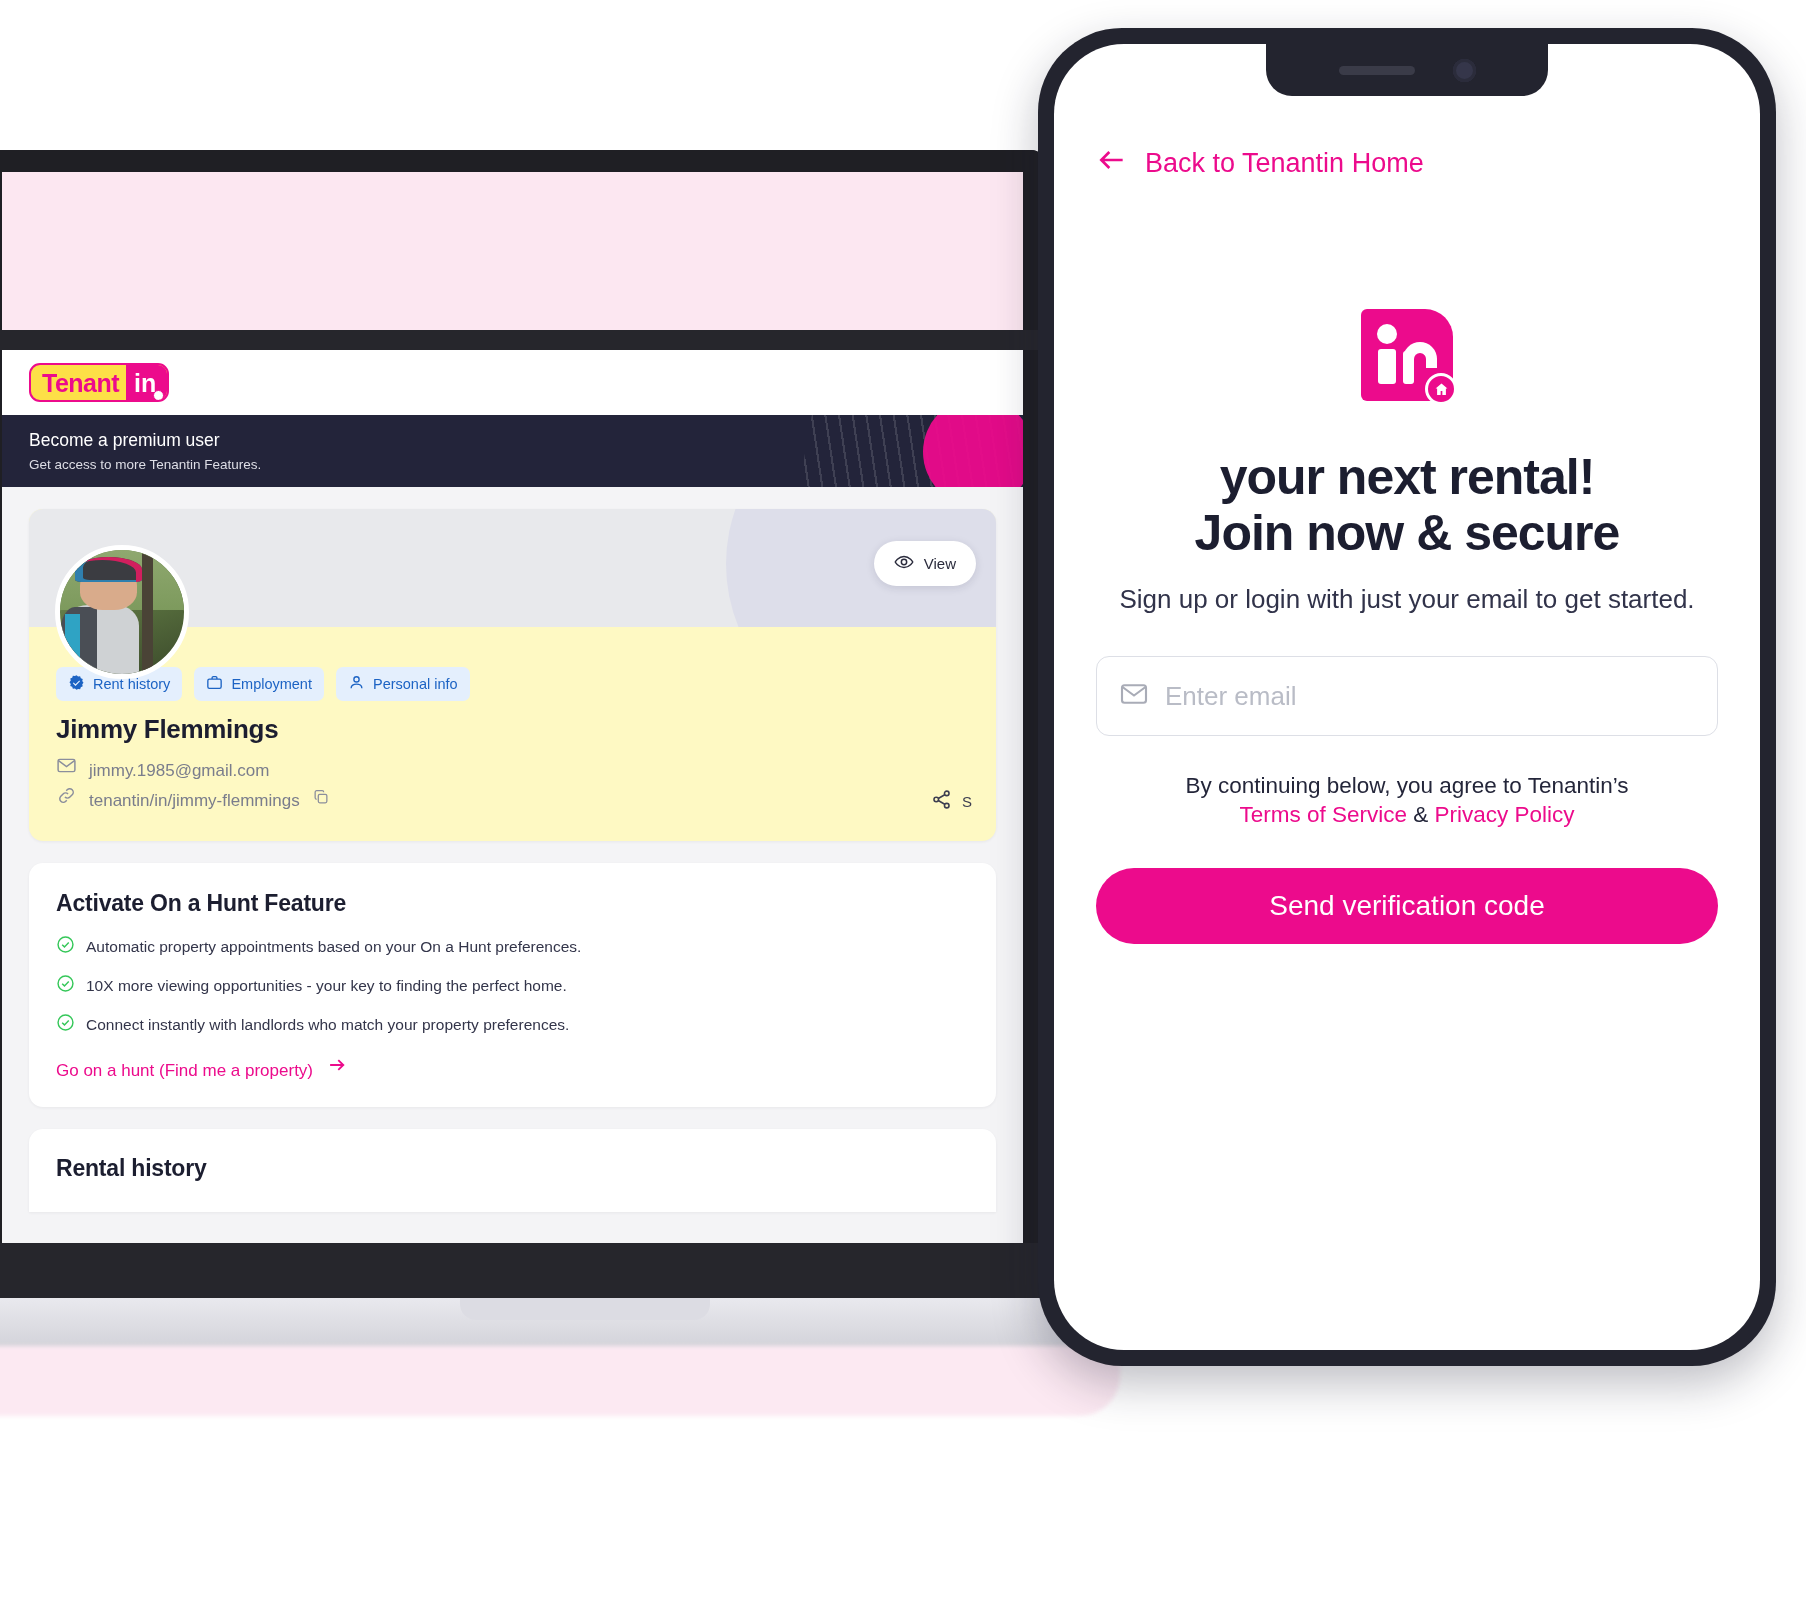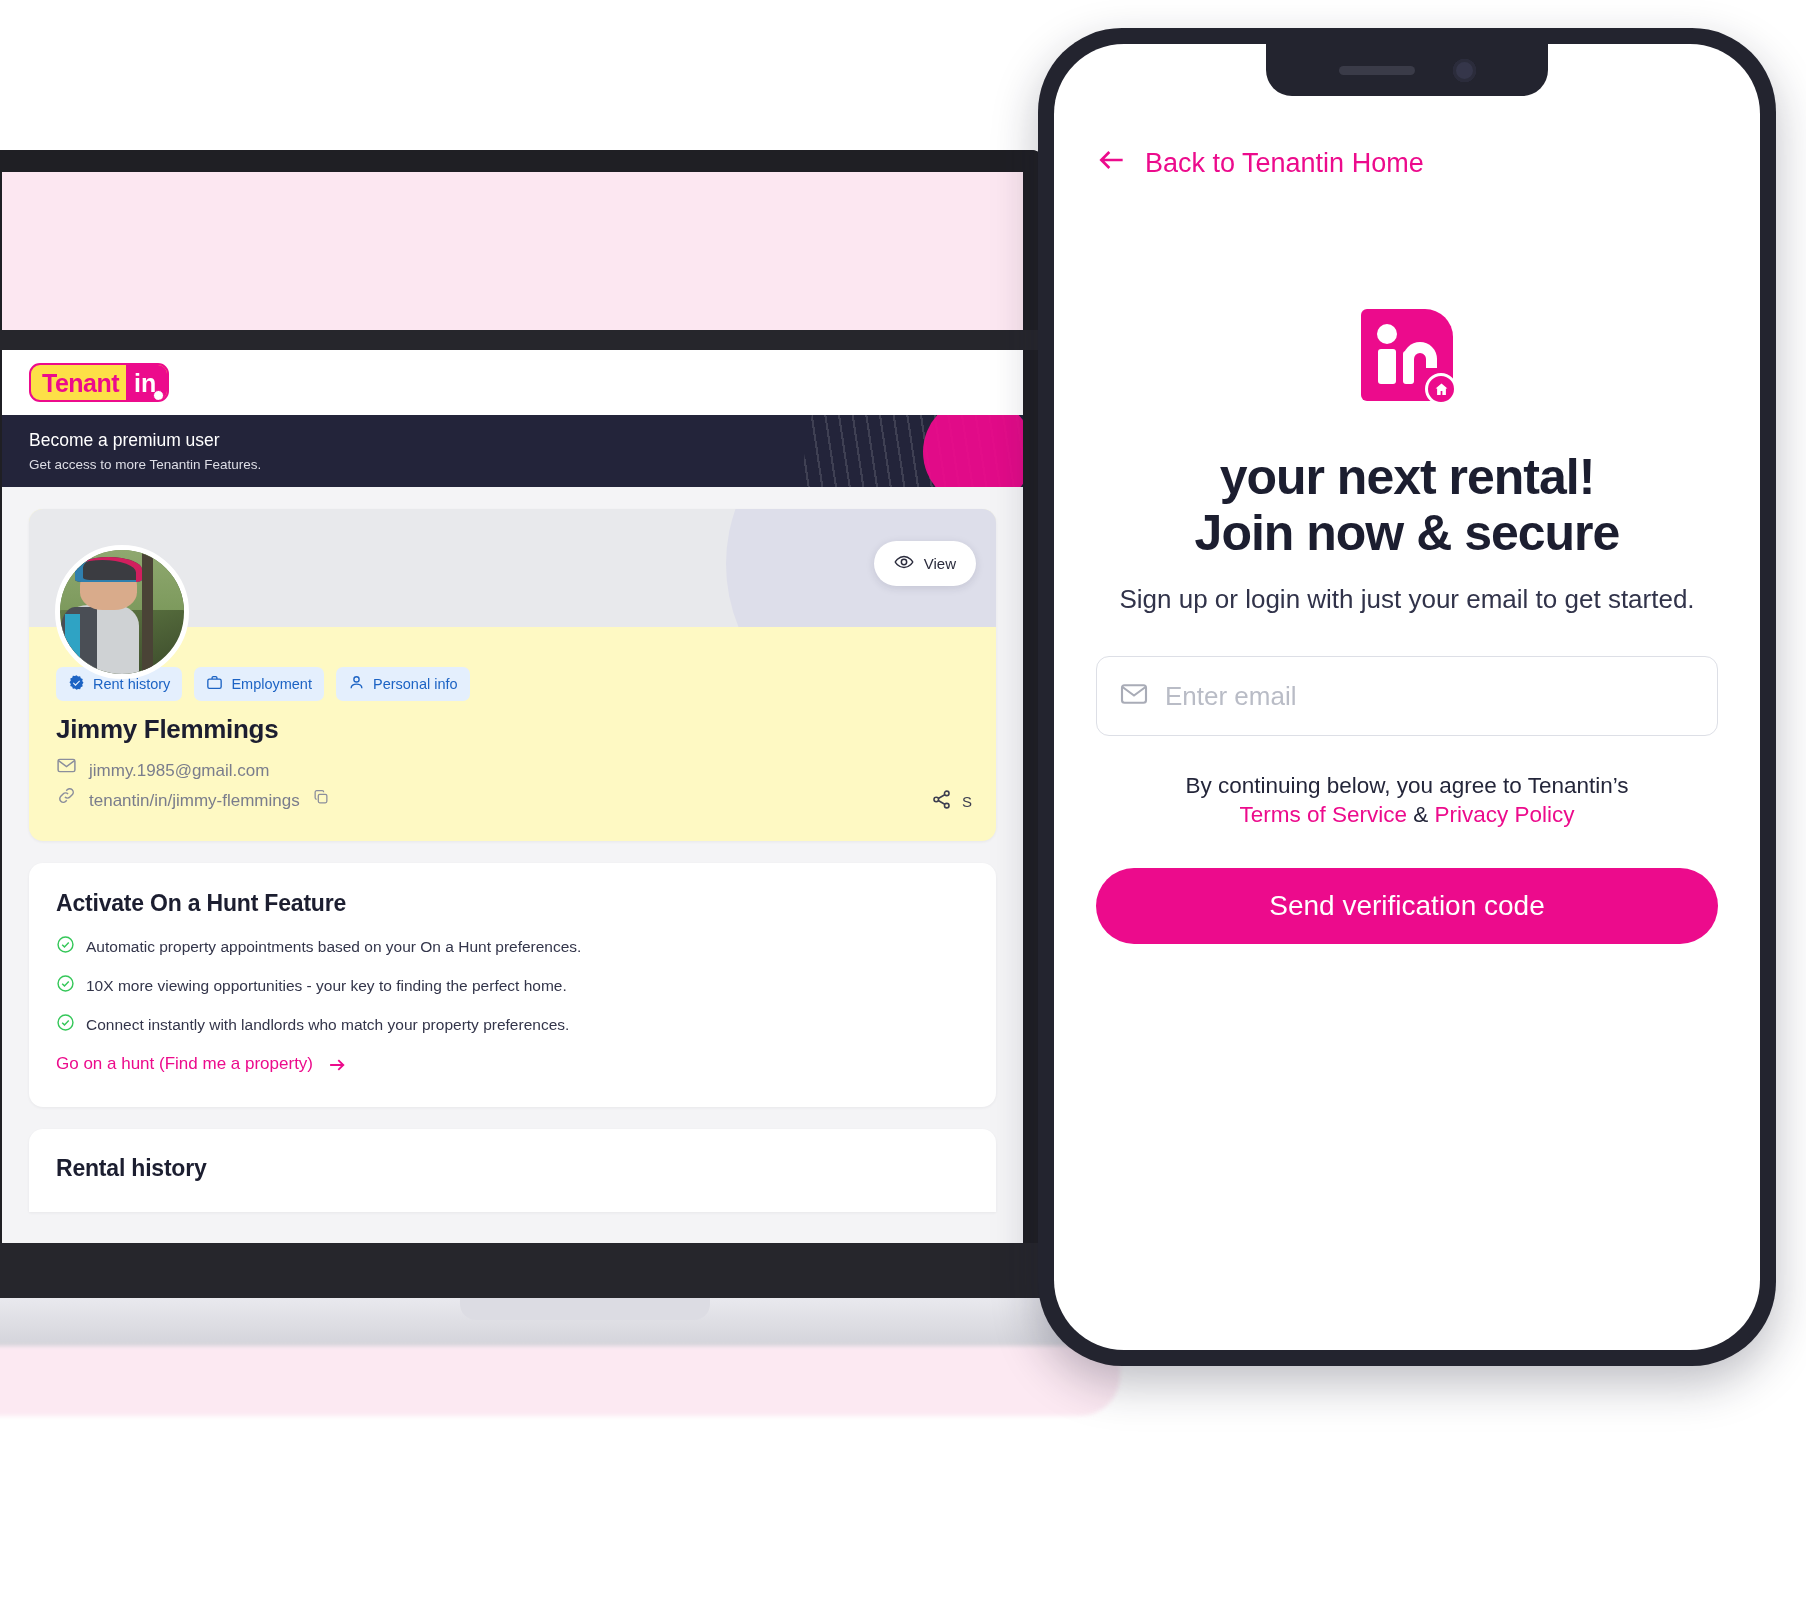--- a/index.html
+++ b/index.html
@@ -282,21 +282,21 @@
   .hunt-item {
     display: flex;
     align-items: center;
     gap: 11px;
     font-size: 15.5px;
     color: #33354a;
     margin-bottom: 16px;
   }
   .hunt-link {
     display: flex;
-    align-items: flex-start;
+    align-items: flex-end;
     gap: 13px;
     color: #ec0b8c;
     font-size: 17px;
     margin-top: 18px;
   }
 
   .rental-card {
     margin-top: 22px;
     background: #ffffff;
     border-radius: 14px 14px 0 0;

